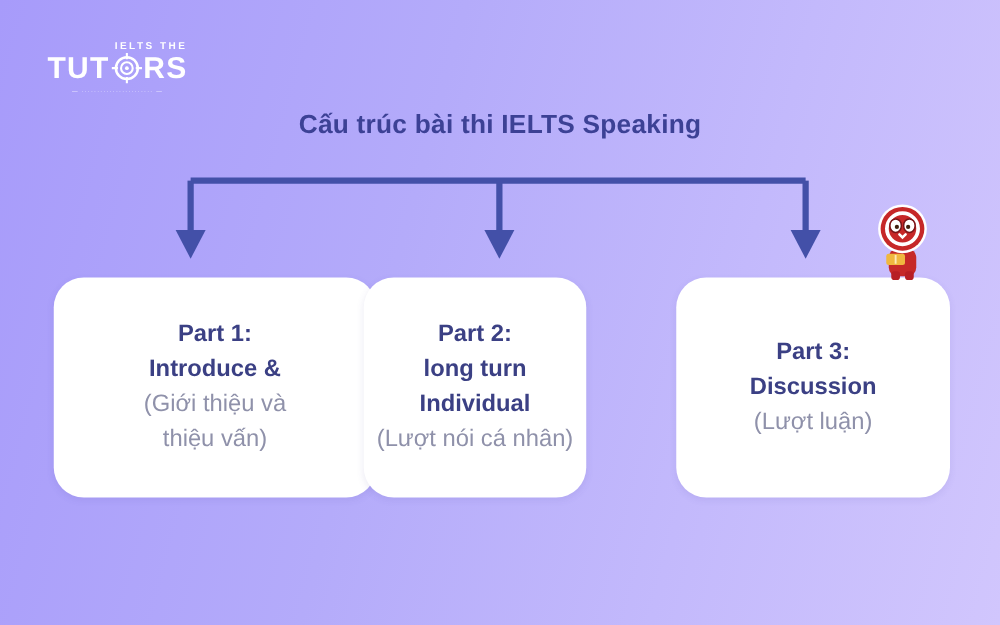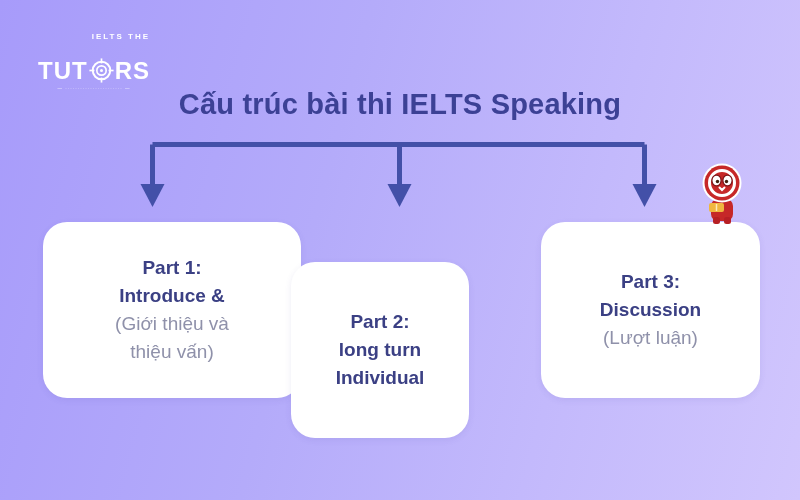--- a/index.html
+++ b/index.html
@@ -6,42 +6,42 @@
   html,body { width:800px; height:500px; }
   .canvas {
     position:relative; width:800px; height:500px; overflow:hidden;
     background:linear-gradient(105deg,#a79bfa 0%,#b4abfa 40%,#c3b9fc 70%,#d1c6fd 100%);
     font-family:"Liberation Sans","DejaVu Sans",sans-serif;
   }
 
   
   .logo { position:absolute; left:38px; top:32px; width:112px; color:#ffffff; text-align:center; }
   .logo-top { font-size:8px; font-weight:bold; letter-spacing:2px; text-align:right; padding-left:10px; }
-  .logo-main { display:flex; align-items:center; justify-content:center; margin-top:16px; }
+  .logo-main { display:flex; align-items:center; justify-content:center; margin-top:0; }
   .logo-word { font-size:24px; font-weight:bold; letter-spacing:1px; line-height:26px; }
   .logo-target { width:27px; height:27px; margin:0 1px; }
   .logo-tagline { font-size:4.5px; letter-spacing:1px; opacity:.85; margin-top:2px; white-space:nowrap; overflow:hidden; }
 
   
   .title {
     position:absolute; left:0; top:88px; width:100%; text-align:center;
-    font-size:29px; font-weight:bold; color:#3c4195; letter-spacing:.2px;
+    font-size:21px; font-weight:bold; color:#3c4195; letter-spacing:.2px;
   }
 
   
   .connector { position:absolute; left:0; top:0; width:800px; height:500px; pointer-events:none; }
 
   
   .card {
     position:absolute; top:222px; height:176px; background:#ffffff; border-radius:24px;
     display:flex; flex-direction:column; align-items:center; justify-content:center;
     text-align:center; box-shadow:0 2px 6px rgba(80,70,160,.10);
   }
   .card-1 { left:43px;  width:258px; }
-  .card-2 { left:291px; width:178px;margin-top:40px; }
+  .card-2 { left:291px; width:178px; }
   .card-3 { left:541px; width:219px; }
   .card-title-line { font-size:19px; font-weight:bold; color:#3b4084; line-height:28px; }
   .card-sub-line   { font-size:19px; font-weight:normal; color:#8f91aa; line-height:28px; }
 
   
   .mascot { position:absolute; left:694px; top:163px; width:56px; height:62px; }
 </style>
 </head>
 <body>
 
@@ -81,20 +81,21 @@
     <div class="card-title-line">Part 1:</div>
     <div class="card-title-line">Introduce &amp;</div>
     <div class="card-sub-line">(Giới thiệu và</div>
     <div class="card-sub-line">thiệu vấn)</div>
   </div>
 
   <div class="card card-2">
     <div class="card-title-line">Part 2:</div>
     <div class="card-title-line">long turn</div>
     <div class="card-title-line">Individual</div>
+    <div class="card-sub-line">(Lượt nói cá nhân)</div>
   </div>
 
   <div class="card card-3">
     <div class="card-title-line">Part 3:</div>
     <div class="card-title-line">Discussion</div>
     <div class="card-sub-line">(Lượt luận)</div>
   </div>
 
   <svg class="mascot" viewBox="0 0 56 62">
 

